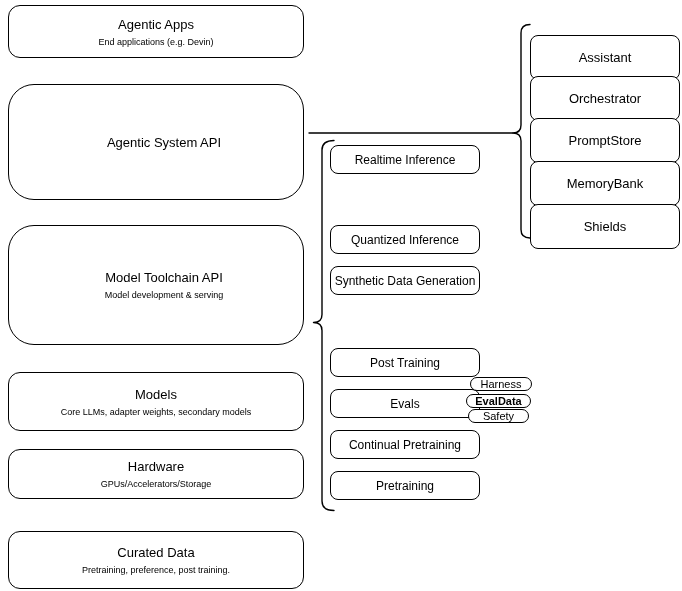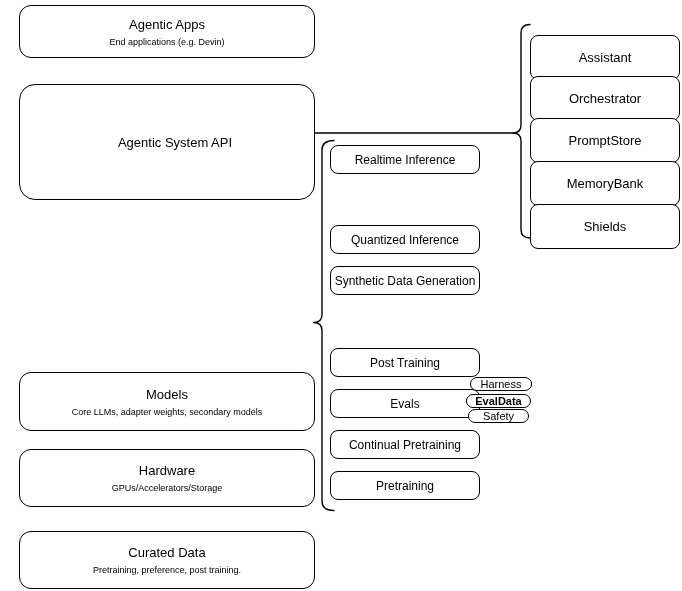--- a/index.html
+++ b/index.html
@@ -24,25 +24,25 @@
     box-sizing: border-box;
     background: #ffffff;
     border: 1.5px solid #000000;
     display: flex;
     flex-direction: column;
     align-items: center;
     justify-content: center;
     text-align: center;
     z-index: 2;
   }
-  .lbox { left: 19px; width: 296px; }
+  .lbox { left: 8px; width: 296px; }
   .lbox .node-title { font-size: 13px; line-height: 17px; }
   .lbox .node-sub   { font-size: 9px;  line-height: 12px; margin-top: 3px; }
   .r12 { border-radius: 12px; }
-  .r26 { border-radius: 16px; padding-left: 16px; }
+  .r26 { border-radius: 26px; padding-left: 16px; }
   .mbox {
     left: 330px; width: 150px; height: 29px;
     border-radius: 8px; font-size: 12px; line-height: 14px;
   }
   .rbox {
     left: 530px; width: 150px; height: 45px;
     border-radius: 8px; font-size: 13px; line-height: 15px;
   }
   .pill {
     position: absolute;
@@ -73,27 +73,31 @@
 
   <div class="node lbox r12" style="top:5px; height:53px;">
     <span class="node-title">Agentic Apps</span>
     <span class="node-sub">End applications (e.g. Devin)</span>
   </div>
 
   <div class="node lbox r26" style="top:84px; height:116px;">
     <span class="node-title">Agentic System API</span>
   </div>
 
+  <div class="node lbox r26" style="top:225px; height:120px;">
+    <span class="node-title">Model Toolchain API</span>
+    <span class="node-sub">Model development &amp; serving</span>
+  </div>
 
   <div class="node lbox r12" style="top:372px; height:59px;">
     <span class="node-title">Models</span>
     <span class="node-sub">Core LLMs, adapter weights, secondary models</span>
   </div>
 
-  <div class="node lbox r12" style="top:449px; height:58px;">
+  <div class="node lbox r12" style="top:449px; height:50px;">
     <span class="node-title">Hardware</span>
     <span class="node-sub">GPUs/Accelerators/Storage</span>
   </div>
 
   <div class="node mbox" style="top:145px;">Realtime Inference</div>
 
   <div class="node lbox r12" style="top:531px; height:58px;">
     <span class="node-title">Curated Data</span>
     <span class="node-sub">Pretraining, preference, post training.</span>
   </div>

